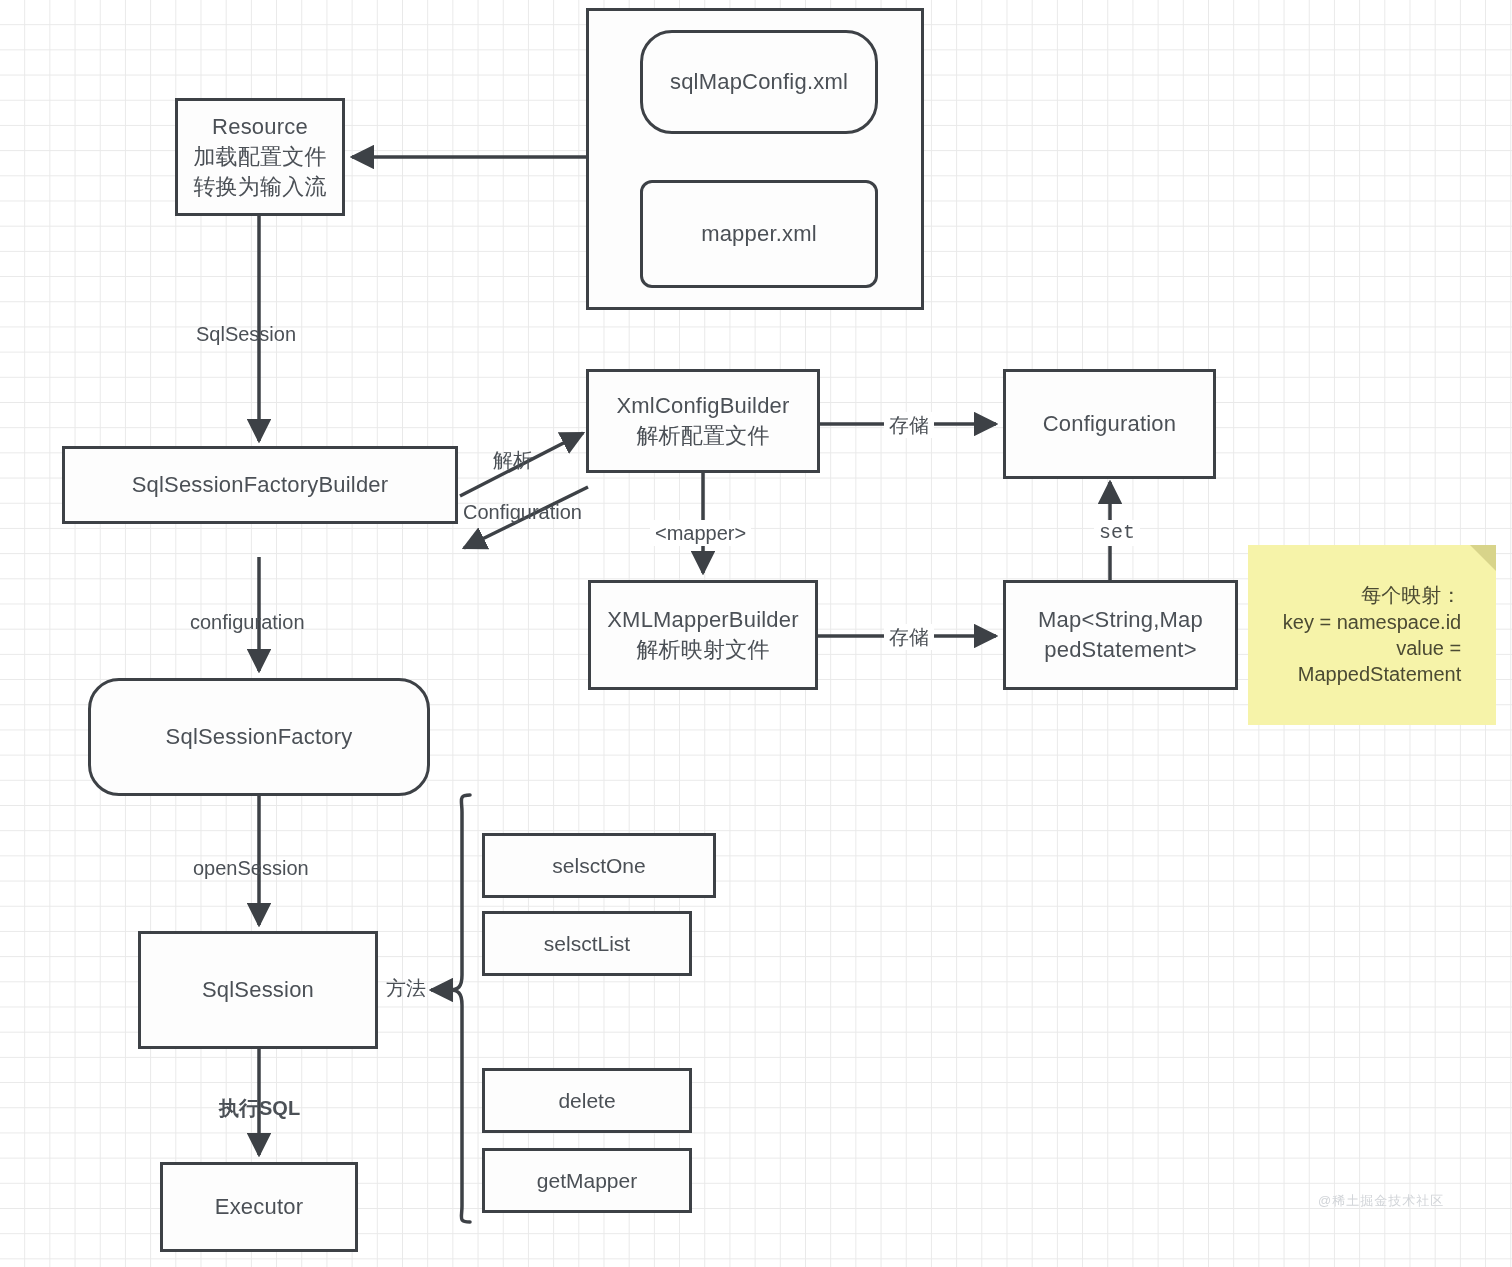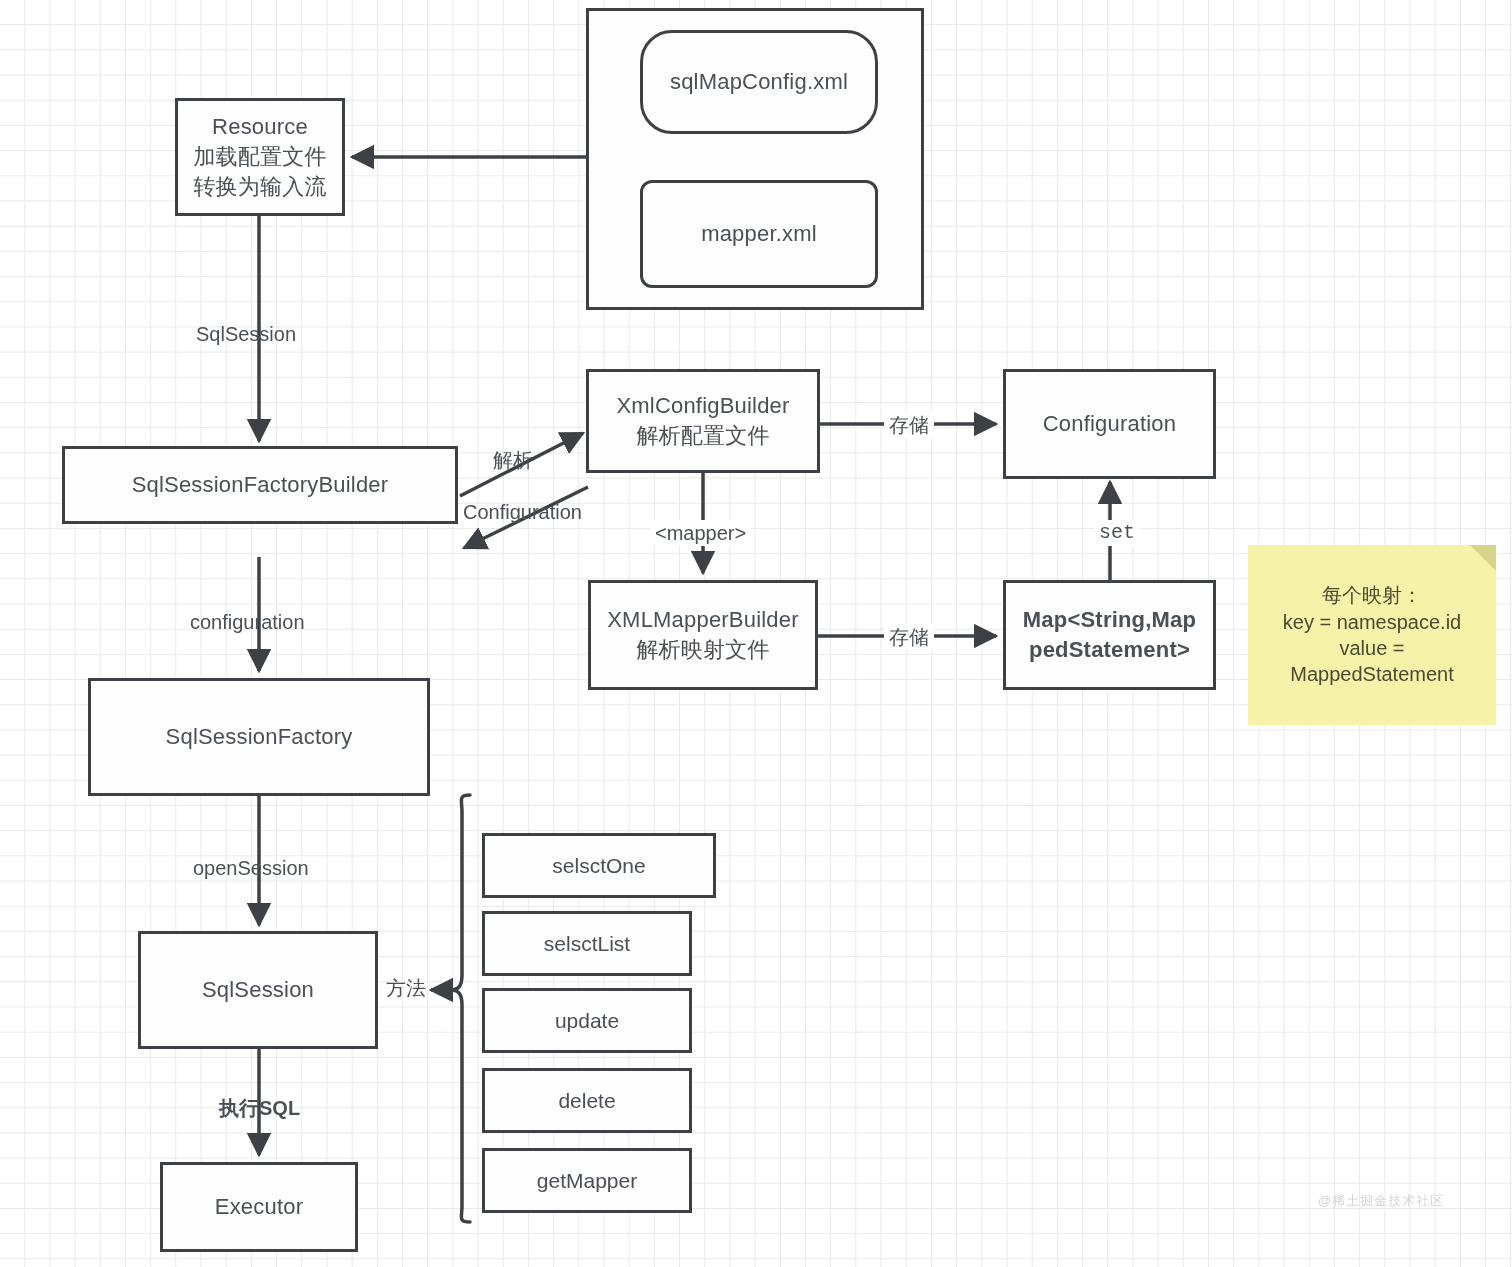--- a/index.html
+++ b/index.html
@@ -74,21 +74,21 @@
     background: #ffffff;
     padding: 1px 5px;
   }
   .sticky {
     position: absolute;
     box-sizing: border-box;
     background: #f6f3a9;
     color: #4b4a33;
     font-size: 20px;
     line-height: 1.32;
-    text-align: center;
+    text-align: right;
     display: flex;
     align-items: center;
     justify-content: center;
     white-space: pre-line;
   }
   .sticky-fold {
     position: absolute;
     right: 0;
     top: 0;
     width: 0;
@@ -185,34 +185,33 @@
   <div class="node" style="left:62px; top:446px; width:396px; height:78px;">SqlSessionFactoryBuilder</div>
 
   <div class="node" style="left:586px; top:369px; width:234px; height:104px;">XmlConfigBuilder
 解析配置文件</div>
 
   <div class="node" style="left:1003px; top:369px; width:213px; height:110px;">Configuration</div>
 
   <div class="node" style="left:588px; top:580px; width:230px; height:110px;">XMLMapperBuilder
 解析映射文件</div>
 
-  <div class="node" style="left:1003px; top:580px; width:213px; height:110px;font-weight:bold;">Map&lt;String,Map
+  <div class="node" style="left:1003px; top:580px; width:235px; height:110px;">Map&lt;String,Map
 pedStatement&gt;</div>
 
-  <div class="node" style="left:88px; top:678px; width:342px; height:118px;">SqlSessionFactory</div>
+  <div class="node" style="left:88px; top:678px; width:342px; height:118px;border-radius:31px;">SqlSessionFactory</div>
 
   <div class="node" style="left:138px; top:931px; width:240px; height:118px;">SqlSession</div>
 
   <div class="node" style="left:160px; top:1162px; width:198px; height:90px;">Executor</div>
 
   <div class="method-box" style="left:482px; top:833px; width:234px; height:65px;">selsctOne</div>
 
   <div class="method-box" style="left:482px; top:911px; width:210px; height:65px;">selsctList</div>
 
-  <div class="method-box" style="left:482px; top:988px; width:210px; height:65px;">update</div>
 
   <div class="method-box" style="left:482px; top:1068px; width:210px; height:65px;">delete</div>
 
   <div class="method-box" style="left:482px; top:1148px; width:210px; height:65px;">getMapper</div>
 
   <div class="edge-label" style="left:196px; top:322px;">SqlSession</div>
 
   <div class="edge-label" style="left:493px; top:448px;">解析</div>
 
   <div class="edge-label" style="left:463px; top:500px;">Configuration</div>

